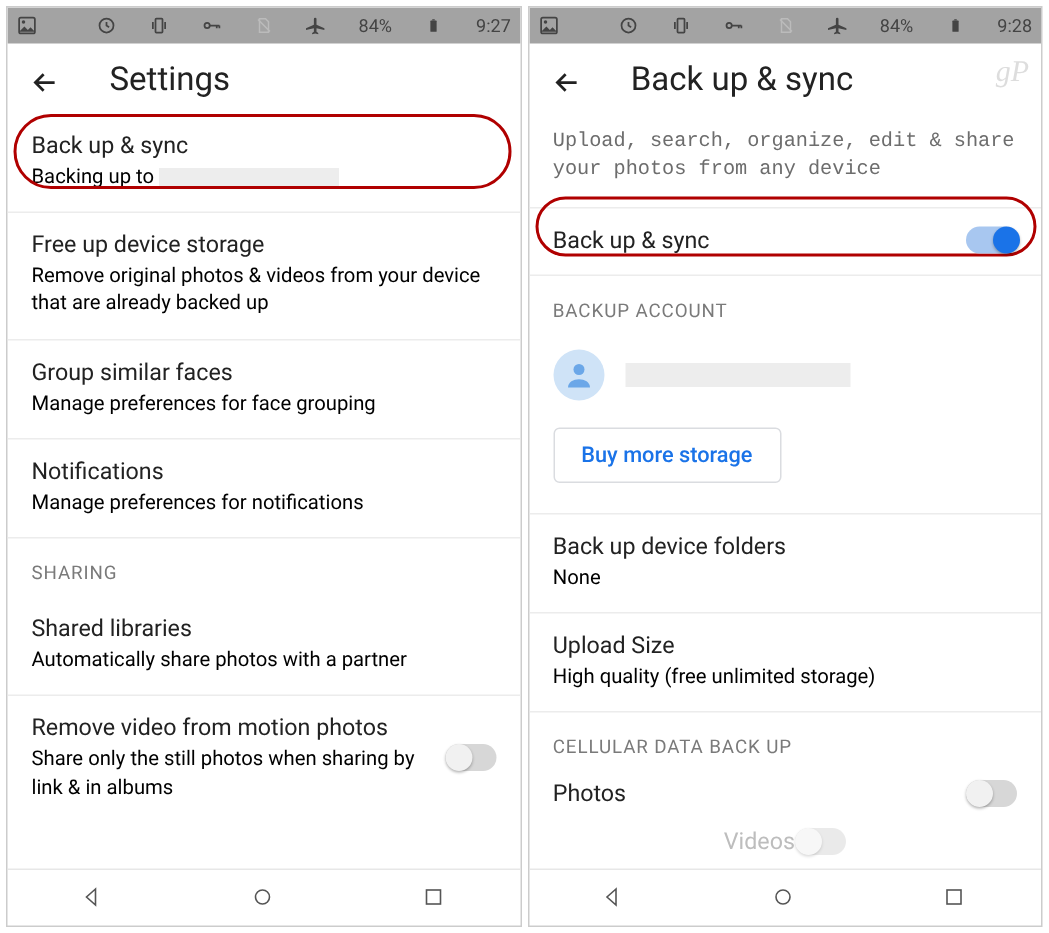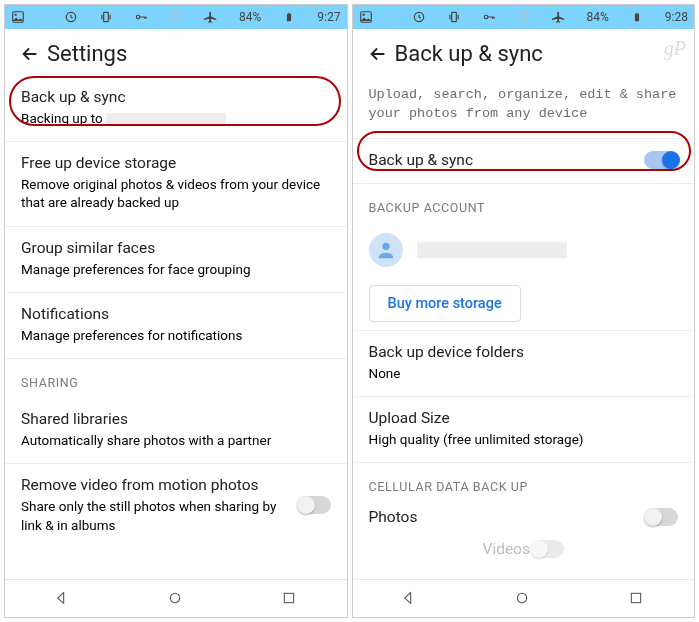--- a/index.html
+++ b/index.html
@@ -16,42 +16,42 @@
       flex: 1;
       border: 1px solid #ccc;
       background: #fff;
       display: flex;
       flex-direction: column;
       position: relative;
       overflow: hidden;
     }
     .status-bar {
       height: 24px;
-      background: #7dd3fc;
+      background: #a3a3a3;
       display: flex;
       justify-content: flex-end;
       align-items: center;
       padding: 0 6px;
       gap: 21px;
       font-size: 12px;
       color: #444;
       position: relative;
     }
     .status-bar .left-icons {
       position: absolute;
       left: 6px;
       display: flex;
       gap: 4px;
     }
     .status-icon { width: 14px; height: 14px; display:inline-flex; align-items:center; justify-content:center;}
     .app-bar {
       display: flex;
-      align-items: center;
+      align-items: flex-end;
       padding: 12px 14px 10px 14px;
-      gap: 6px;
+      gap: 32px;
     }
     .app-bar .title {
       font-size: 22px;
       color: #222;
       font-weight: 400;
     }
     .back-arrow { width:22px; height:22px; }
     .content { flex:1; overflow:hidden; }
     .row {
       padding: 12px 16px 14px 16px;
@@ -110,21 +110,21 @@
     }
     .account-row {
       display:flex; align-items:center; gap:14px;
       padding: 10px 16px 12px 16px;
     }
     .avatar {
       width:34px;height:34px;border-radius:50%;
       background:#cfe3f7; display:flex;align-items:center;justify-content:center;
     }
     .btn-outline {
-      margin: 6px 16px 8px 16px;
+      margin: 6px 16px 20px 16px;
       display:inline-block;
       border:1px solid #dadce0;
       border-radius:4px;
       padding: 9px 18px;
       font-size:14.5px;
       color:#1a73e8;
       font-weight:500;
       background:#fff;
     }
     .nav-bar {

